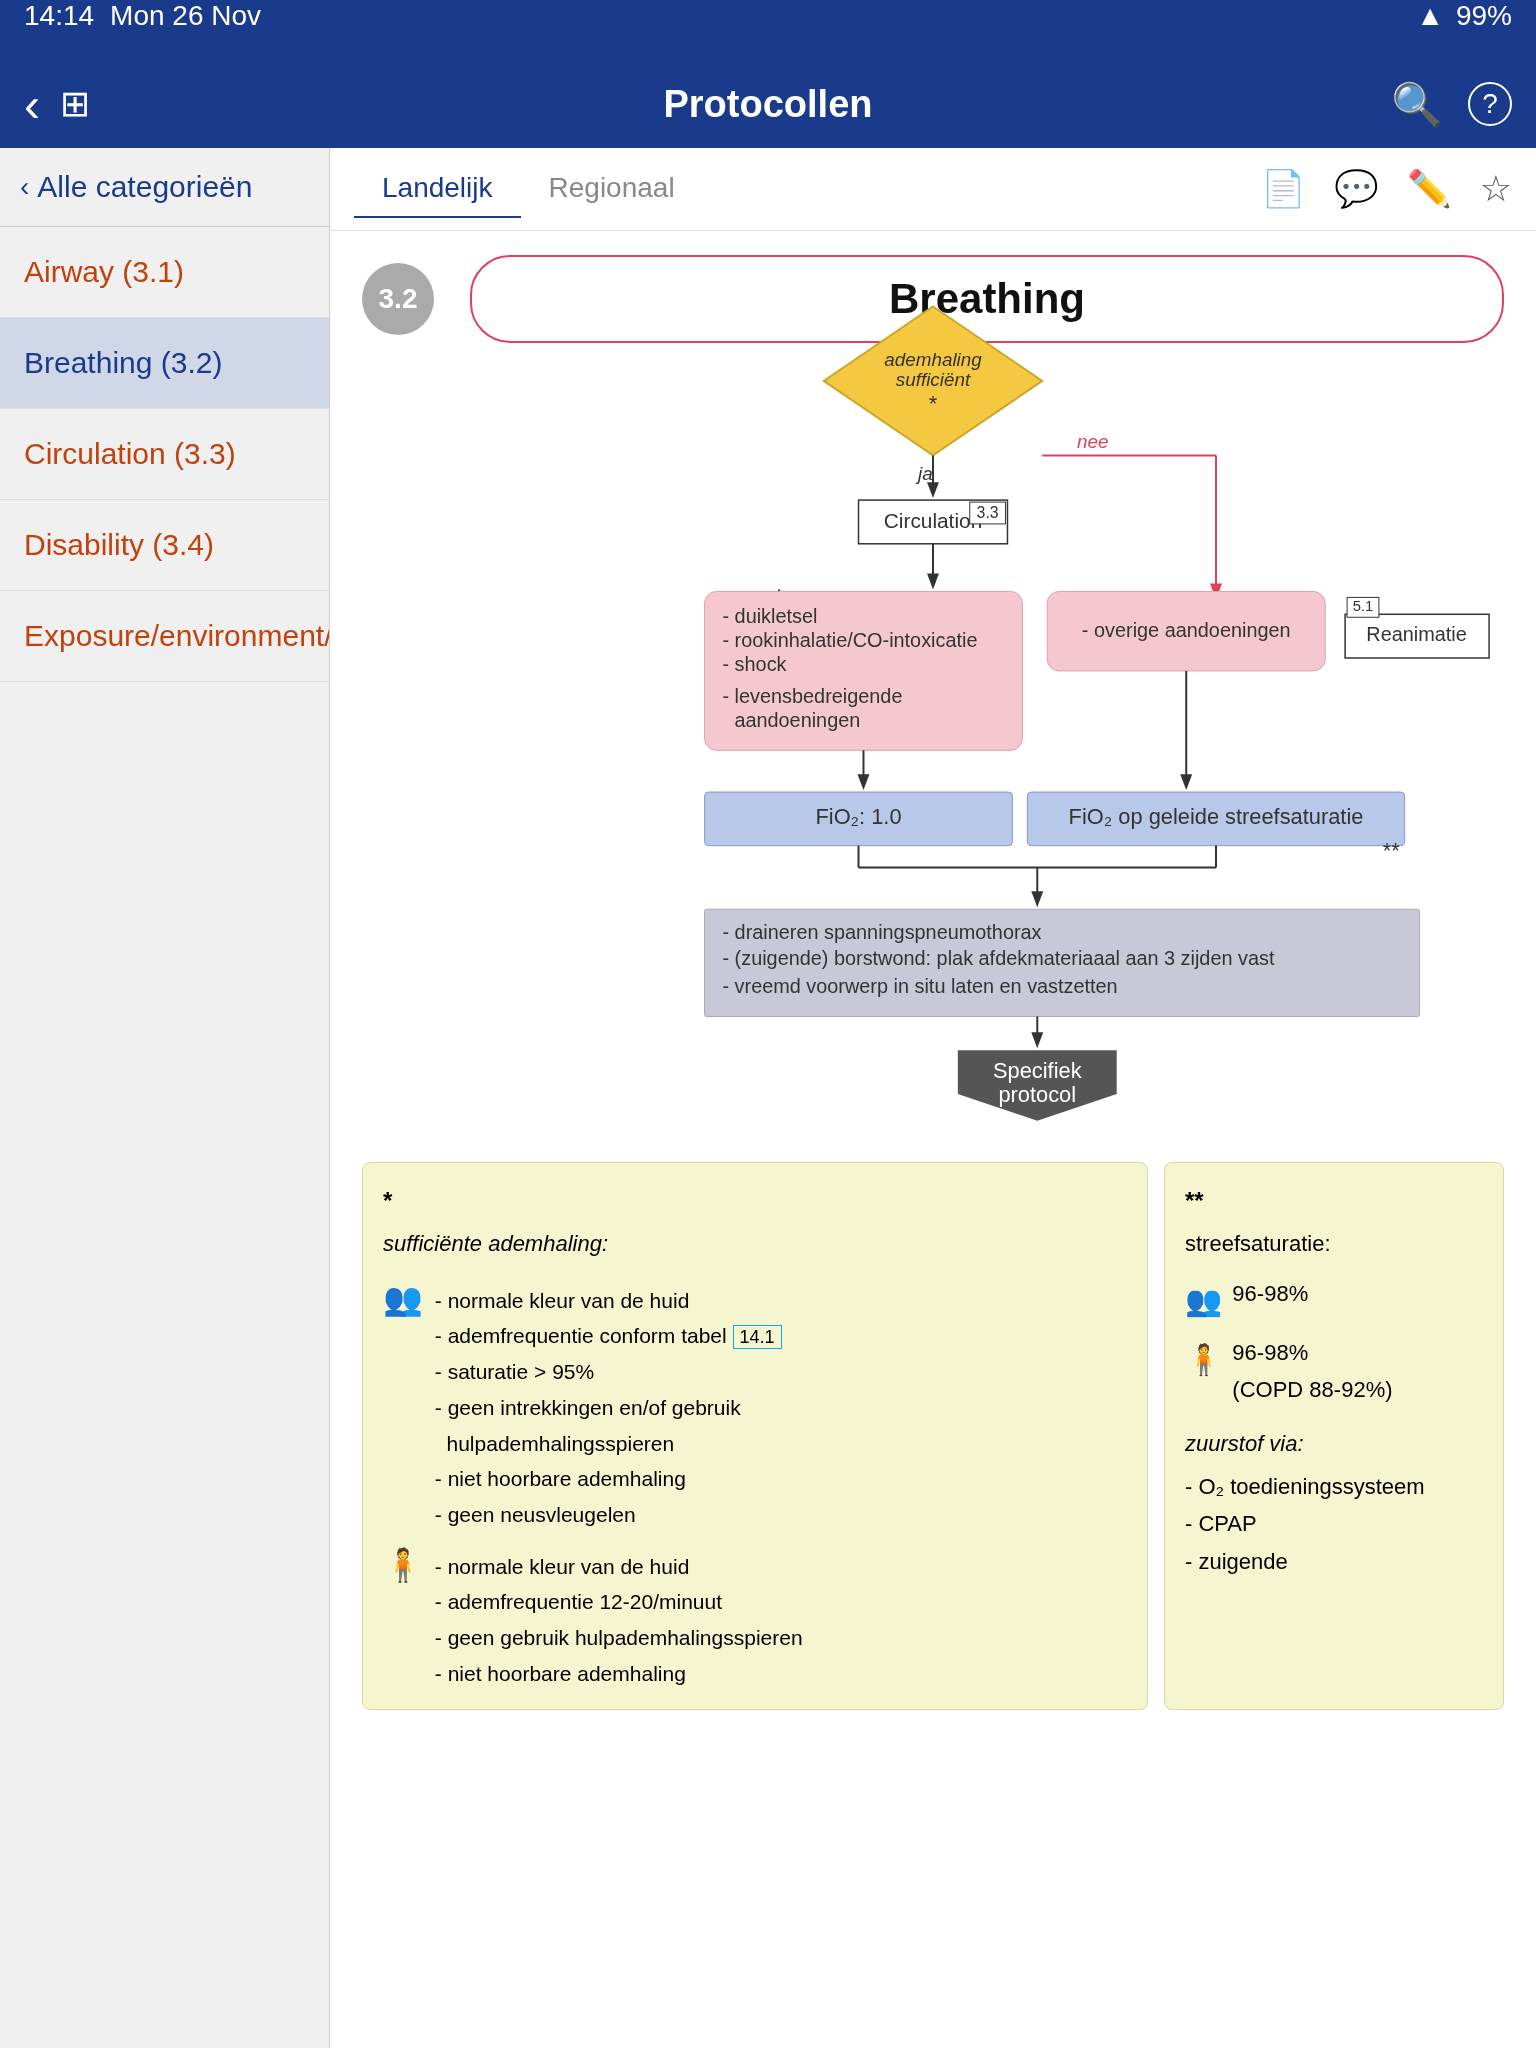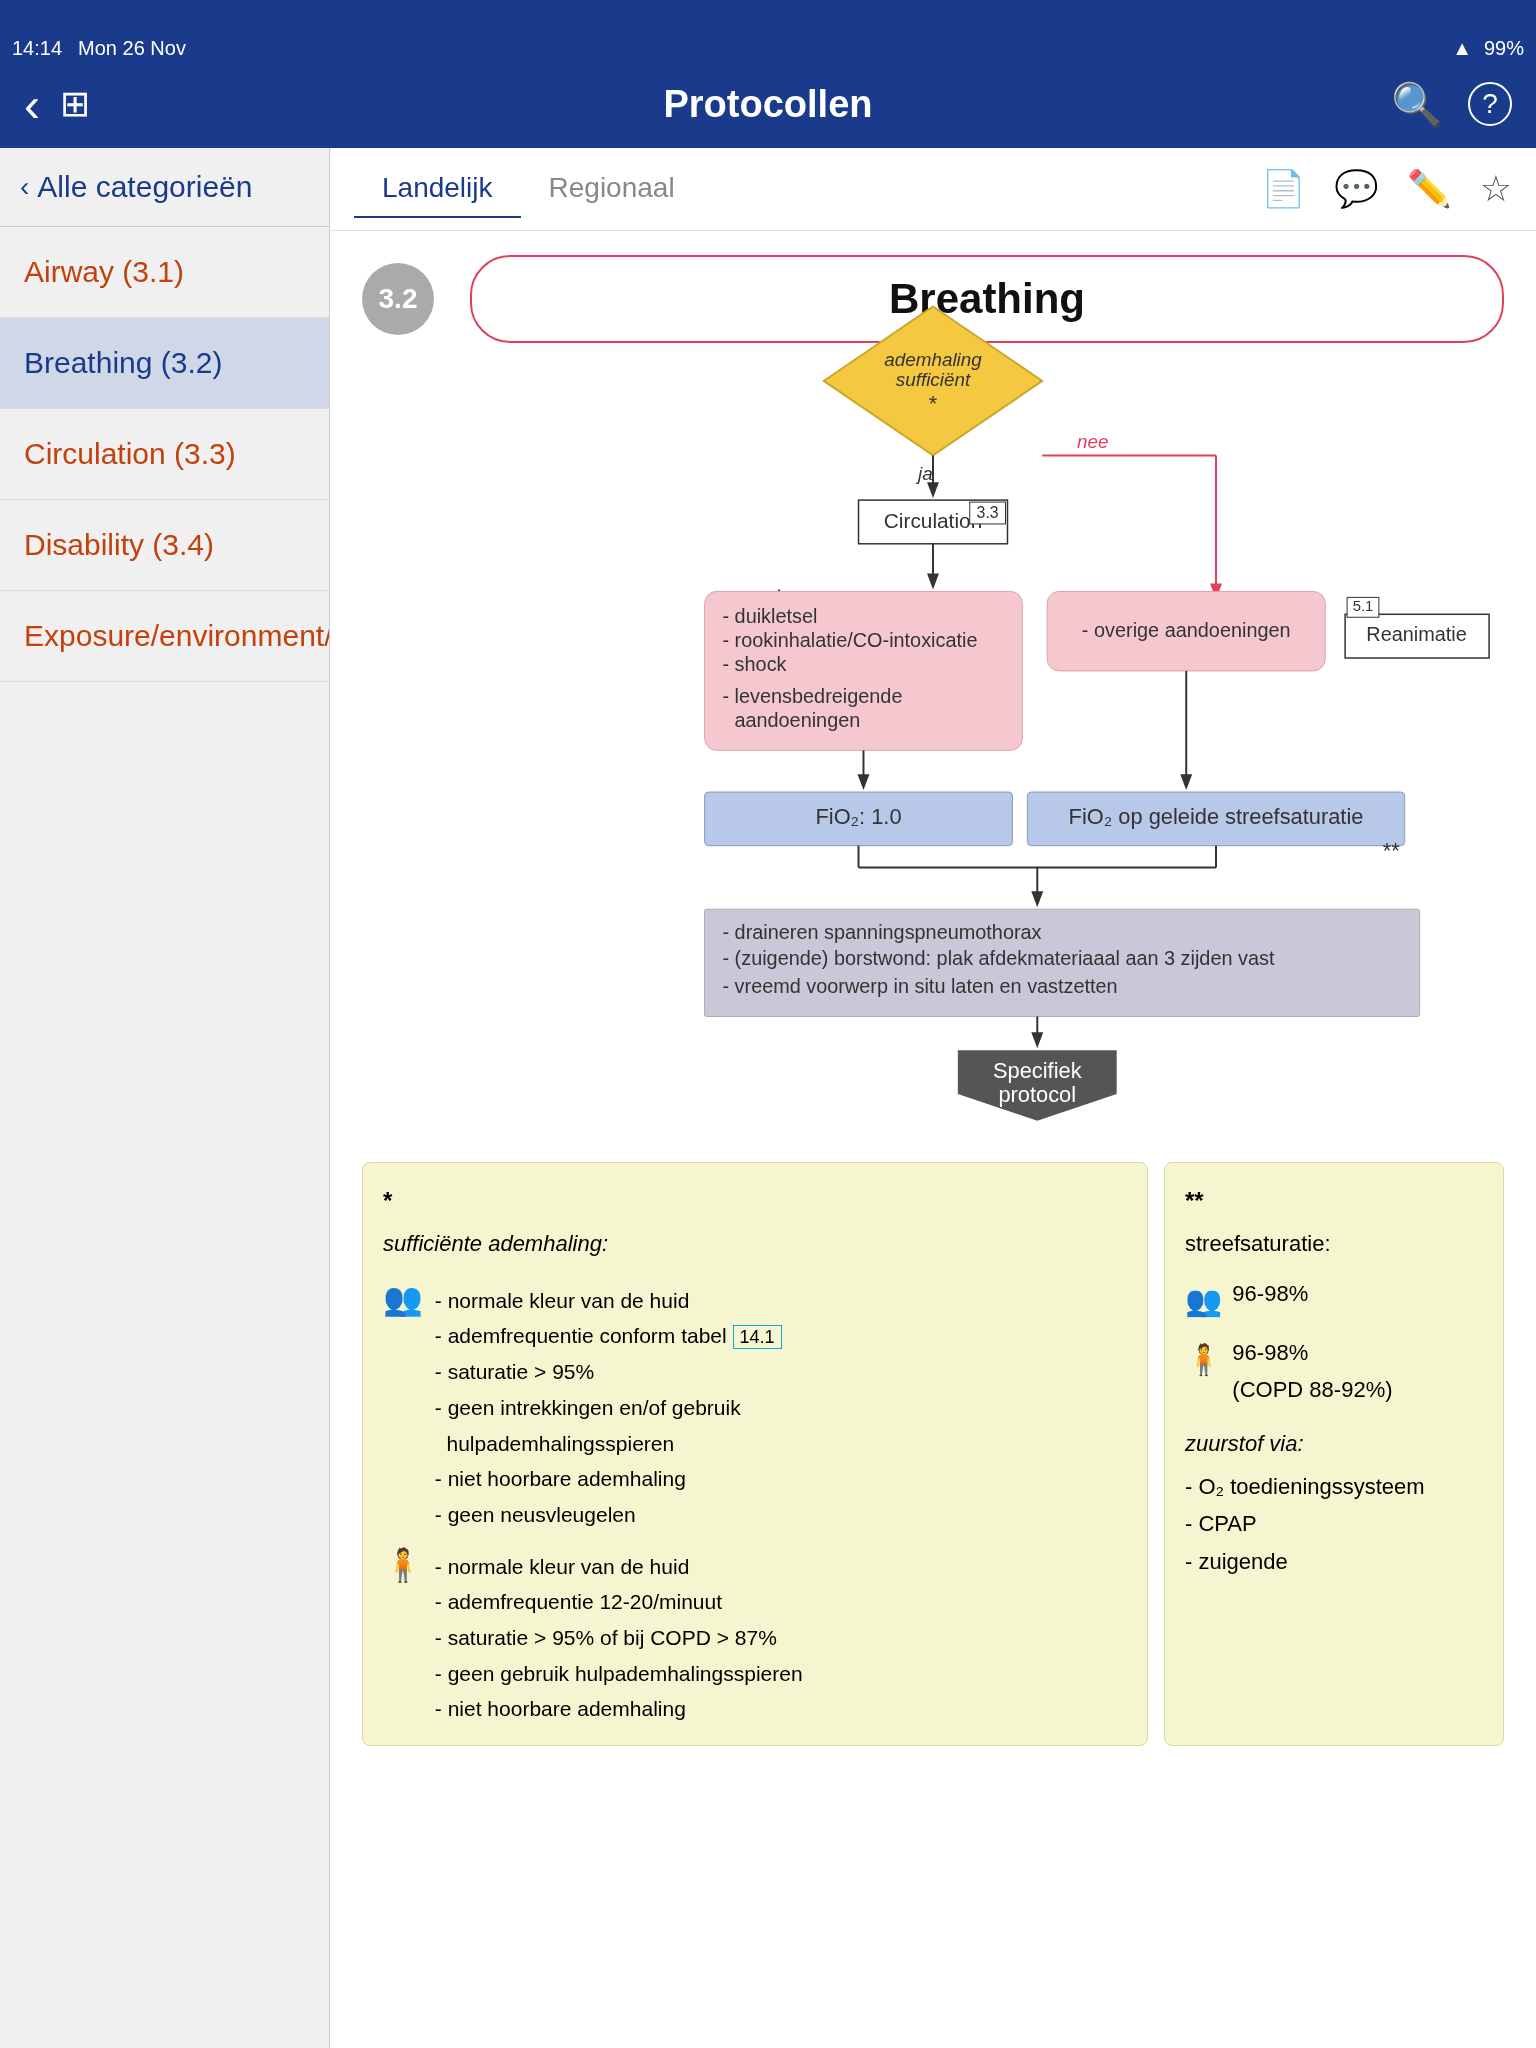--- a/index.html
+++ b/index.html
@@ -4,24 +4,24 @@
   <style>
     * { box-sizing: border-box; margin: 0; padding: 0; }
     body { font-family: -apple-system, BlinkMacSystemFont, 'Helvetica Neue', Arial, sans-serif; background: #f0f0f0; width: 1536px; height: 2048px; overflow: hidden; }
 
     
     .status-bar {
       background: #1a3a8c;
       color: white;
       display: flex;
       justify-content: space-between;
-      align-items: flex-end;
-      padding: 0 12px;
+      align-items: flex-start;
+      padding: 0 24px;
       height: 60px;
-      font-size: 20px;
+      font-size: 28px;
       font-weight: 500;
     }
     .status-bar-left { display: flex; gap: 16px; }
     .status-bar-right { display: flex; gap: 12px; align-items: center; }
 
     
     .nav-bar {
       background: #1a3a8c;
       color: white;
       display: flex;
@@ -343,21 +343,20 @@
               <div>- niet hoorbare ademhaling</div>
               <div>- geen neusvleugelen</div>
             </div>
           </div>
 
           <div style="display:flex; gap:12px;">
             <div style="font-size:32px; line-height:1;">🧍</div>
             <div style="font-size:21px; line-height:1.7;">
               <div>- normale kleur van de huid</div>
               <div>- ademfrequentie 12-20/minuut</div>
-              <div>- saturatie &gt; 95% of bij COPD &gt; 87%</div>
               <div>- geen gebruik hulpademhalingsspieren</div>
               <div>- niet hoorbare ademhaling</div>
             </div>
           </div>
         </div>
 
         <div class="note-right">
           <div style="font-size:24px; font-weight:bold; margin-bottom:4px;">**</div>
           <div style="font-size:22px; margin-bottom:12px;">streefsaturatie:</div>
 

